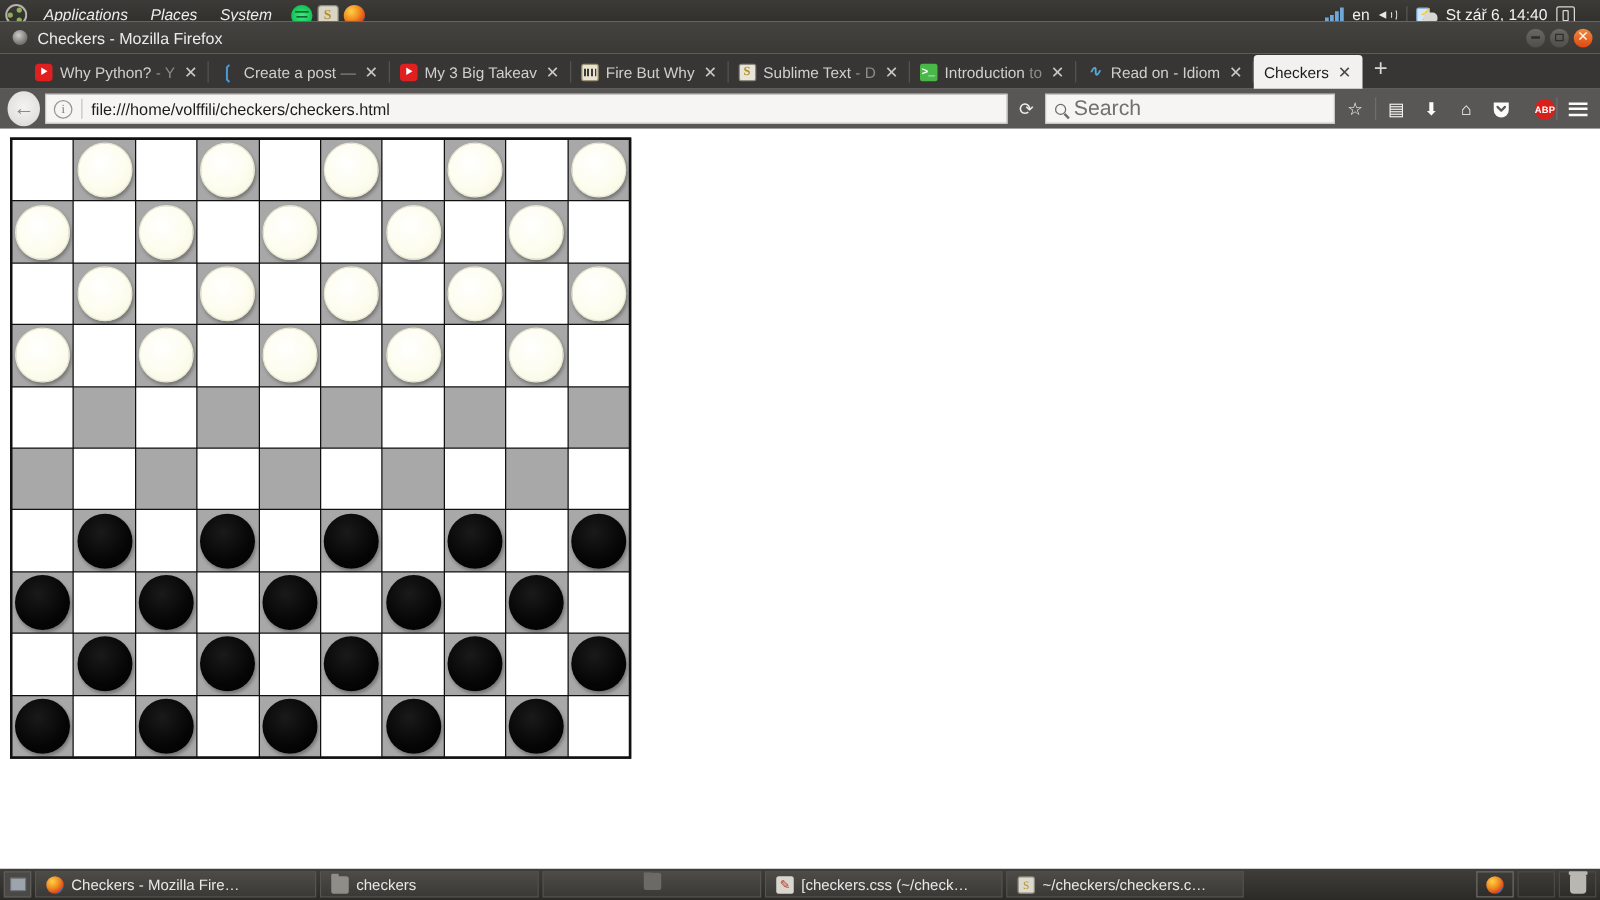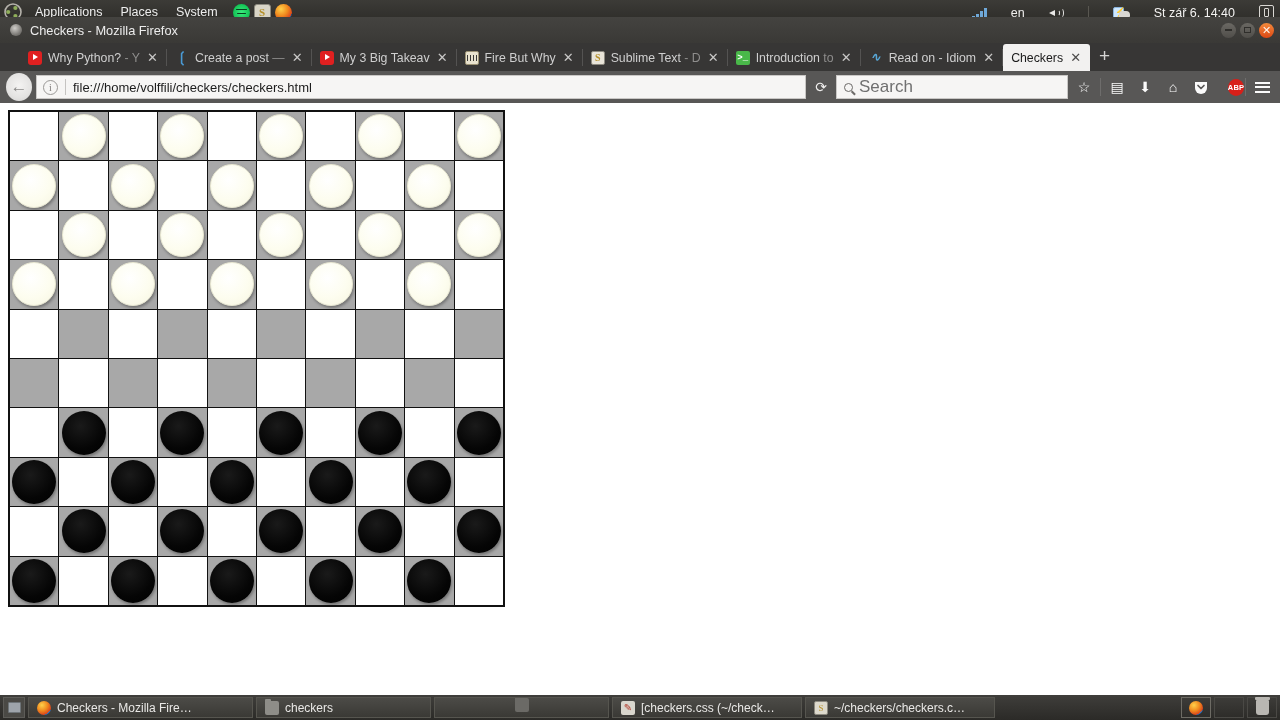--- a/index.html
+++ b/index.html
@@ -14,33 +14,33 @@
   
   #unity-panel {
     position: absolute; left: 0; top: 0; width: 1280px; height: 24px;
     background: linear-gradient(to bottom, #3c3b37 0%, #2c2b28 100%);
     display: flex; align-items: center; color: #f2f1f0; font-size: 12.5px;
   }
   .ub-logo {
     width: 26px; height: 24px; display: flex; align-items: center; justify-content: center;
   }
   .ub-logo svg { display: block; }
-  .ub-menu { padding: 0 9px; line-height: 24px; color: #ededed; white-space: nowrap; }
+  .ub-menu { padding: 0 9px; line-height: 24px; color: #ededed; white-space: nowrap; font-style: italic; }
   .ub-tray-left { display: flex; align-items: center; gap: 4px; margin-left: 6px; }
   .tray-ico { width: 17px; height: 17px; border-radius: 3px; display: block; }
   .spotify-ico { background: radial-gradient(circle at 50% 50%, #3beb7e 0%, #12c254 70%, #0aa544 100%); border-radius: 50%; position: relative; }
   .spotify-ico::before, .spotify-ico::after {
     content: ""; position: absolute; left: 3px; right: 3px; height: 1.6px; border-radius: 2px; background: #0a3d1f;
   }
   .spotify-ico::before { top: 5px; }
   .spotify-ico::after { top: 9px; left: 4px; right: 4px; }
   .sublime-ico { background: #d8d4c6; border: 1px solid #8d8a80; color: #b5902a; font-size: 11px;
                  font-weight: bold; display: flex; align-items: center; justify-content: center; font-family: "Liberation Serif", serif; }
   .ff-ico { border-radius: 50%; background: radial-gradient(circle at 35% 30%, #ffd04a 0%, #f08a1e 42%, #d9451d 72%, #1f5aa8 73%, #2f74c9 100%); }
-  #unity-right { margin-left: auto; display: flex; align-items: flex-end; gap: 24px; padding-right: 6px; }
+  #unity-right { margin-left: auto; display: flex; align-items: center; gap: 7px; padding-right: 20px; }
   .bars-ico { display: flex; align-items: flex-end; gap: 1.5px; height: 12px; }
   .bars-ico i { width: 2.5px; background: #6fa8d8; display: block; }
   .bars-ico i:nth-child(1){height:4px}.bars-ico i:nth-child(2){height:6px}
   .bars-ico i:nth-child(3){height:9px}.bars-ico i:nth-child(4){height:12px}
   .kbd-lang { font-size: 12.5px; color: #f0efee; }
   .vol-ico { position: relative; width: 15px; height: 13px; }
   .vol-ico .spk { position: absolute; left: 0; top: 3px; width: 0; height: 0;
     border-top: 3.5px solid transparent; border-bottom: 3.5px solid transparent; border-right: 6px solid #e9e8e7; }
   .vol-ico .wv { position: absolute; border: 1.2px solid #e9e8e7; border-left-color: transparent;
     border-top-color: transparent; border-bottom-color: transparent; border-radius: 50%; }

